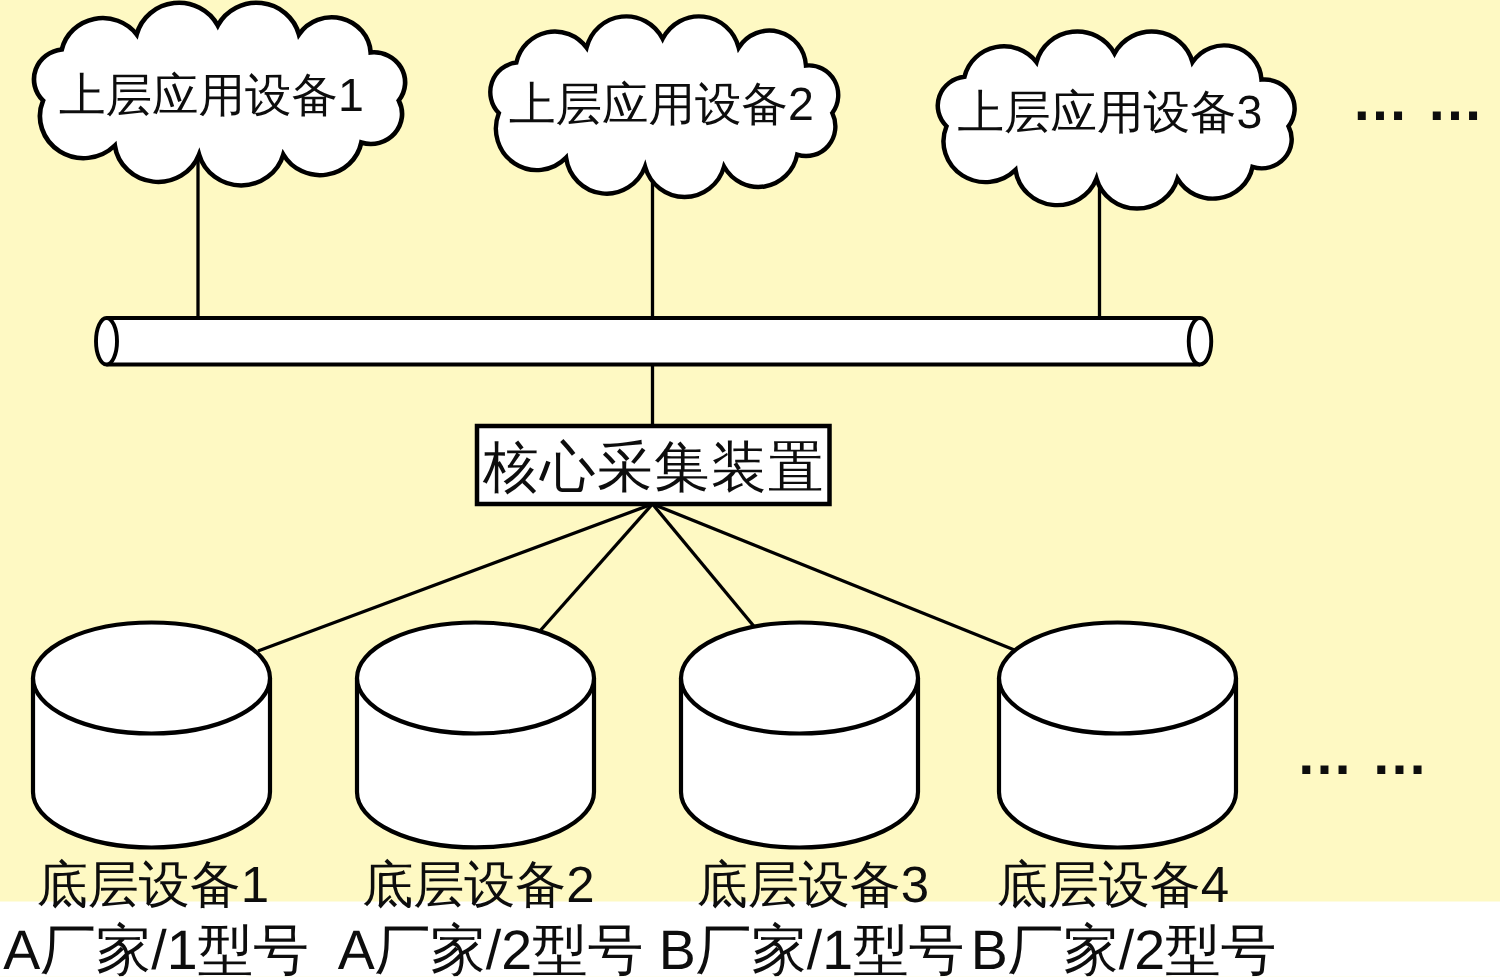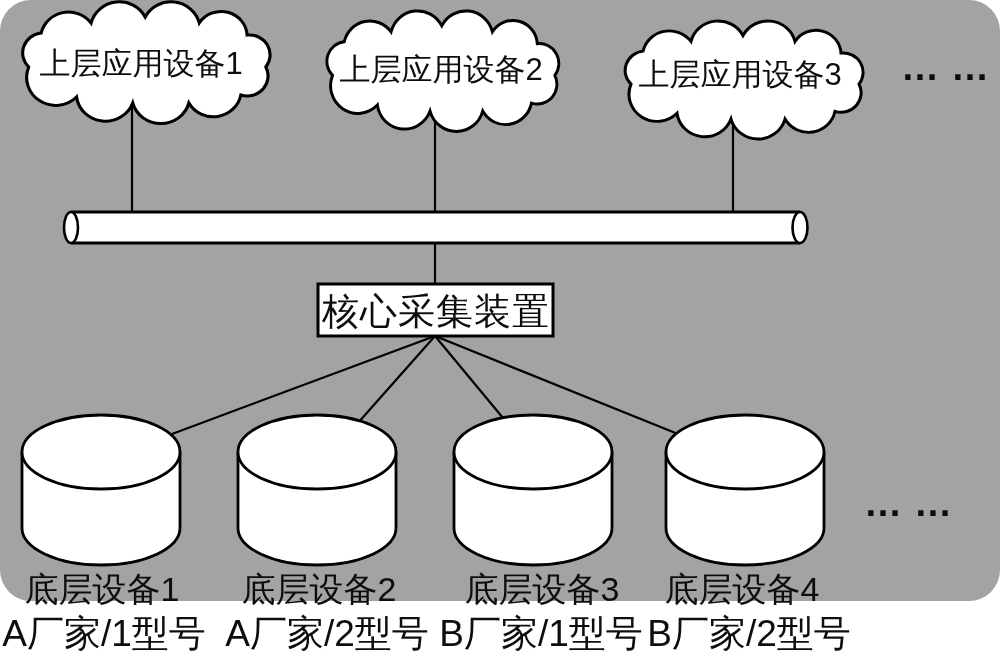--- a/index.html
+++ b/index.html
@@ -8,22 +8,21 @@
     background: #ffffff;
     width: 1000px;
     height: 651px;
     overflow: hidden;
     font-family: "Liberation Sans", sans-serif;
   }
   .diagram-wrap {
     position: relative;
     width: 1000px;
     height: 601px;
-    background: #a3a3a3;
-    border-radius: 31px;
+    background: #fef9c3;
   }
   svg { display: block; }
   .shape {
     fill: #ffffff;
     stroke: #000000;
     stroke-width: 3;
   }
   .thinline {
     fill: none;
     stroke: #000000;

